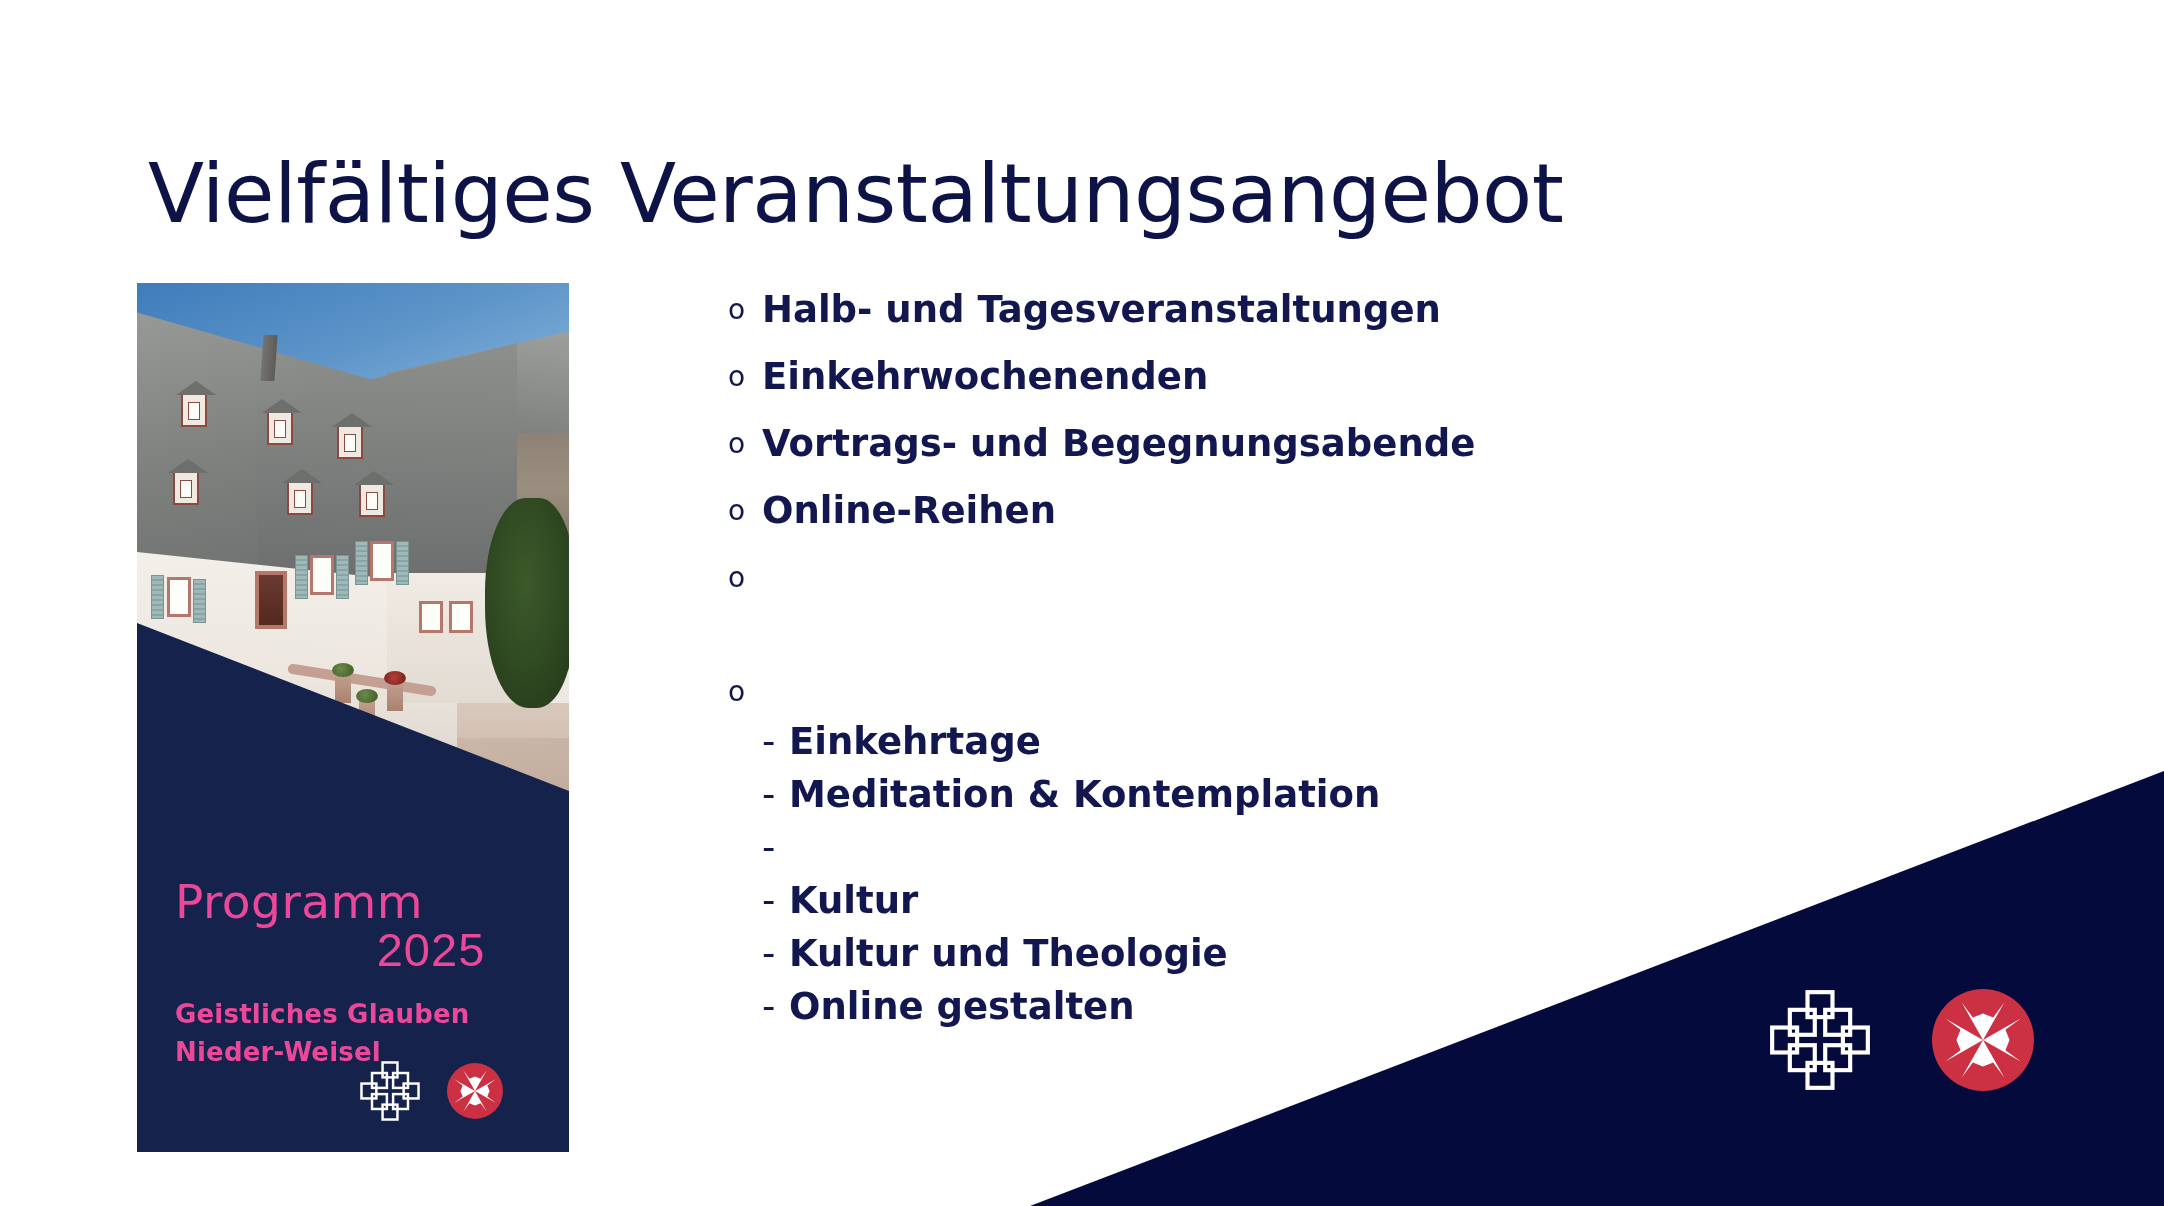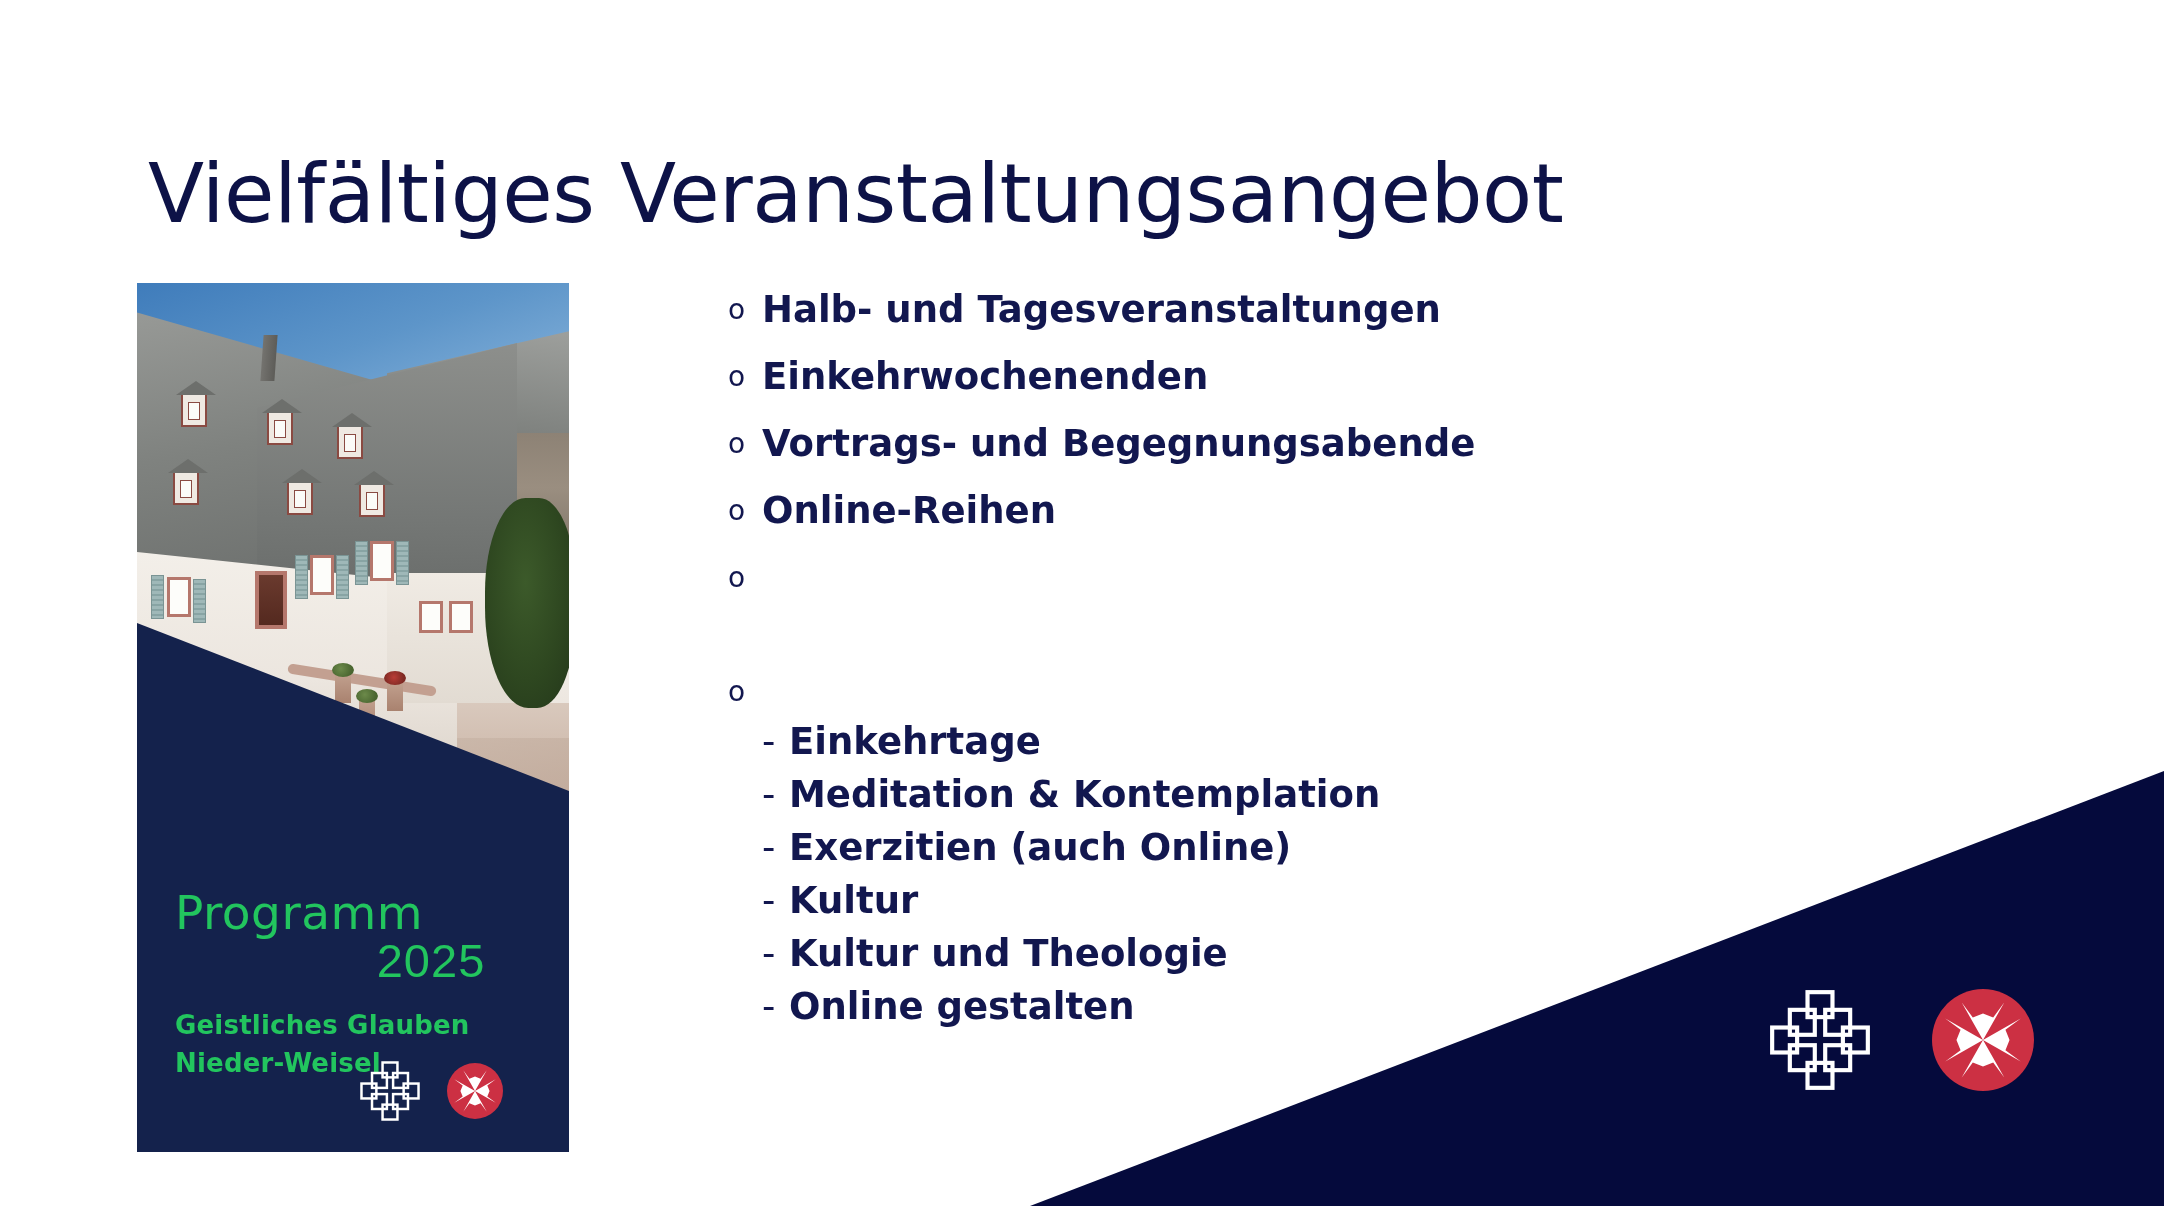--- a/index.html
+++ b/index.html
@@ -205,22 +205,21 @@
     left: 0; top: 0;
     width: 432px; height: 869px;
     pointer-events: none;
   }
 
   .brochure-text {
     position: absolute;
     left: 38px;
     top: 595px;
     width: 360px;
-    color: #22c55e;
-    margin-top: 11px;
+    color: #ec4899;
   }
   .b-programm {
     font-family: "DejaVu Sans", sans-serif;
     font-size: 47px;
     font-weight: 400;
     line-height: 1.0;
     letter-spacing: .5px;
   }
   .b-year {
     font-family: Liberation Sans, sans-serif;
@@ -449,21 +448,20 @@
       <li class="sub-row">
         <span class="sub-mark">-</span>
         <span class="bullet-text">Einkehrtage</span>
       </li>
       <li class="sub-row">
         <span class="sub-mark">-</span>
         <span class="bullet-text">Meditation &amp; Kontemplation</span>
       </li>
       <li class="sub-row">
         <span class="sub-mark">-</span>
-        <span class="bullet-text">Exerzitien (auch Online)</span>
       </li>
       <li class="sub-row">
         <span class="sub-mark">-</span>
         <span class="bullet-text">Kultur</span>
       </li>
       <li class="sub-row">
         <span class="sub-mark">-</span>
         <span class="bullet-text">Kultur und Theologie</span>
       </li>
       <li class="sub-row">

